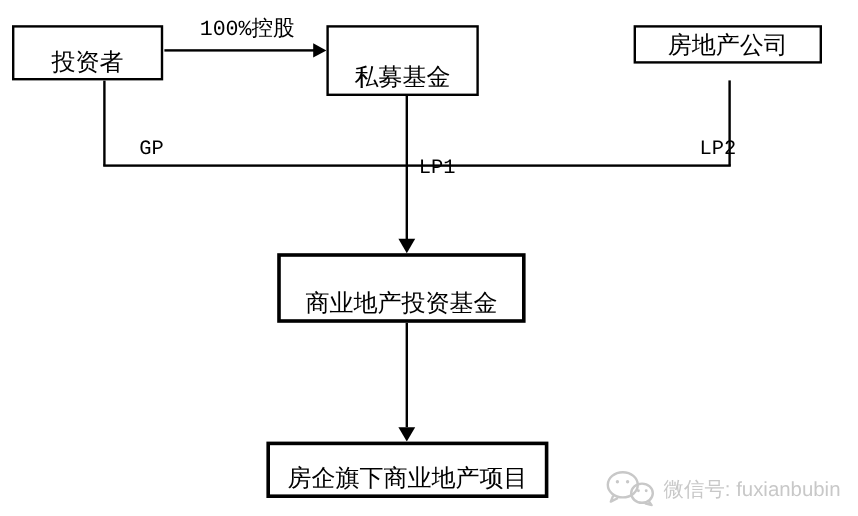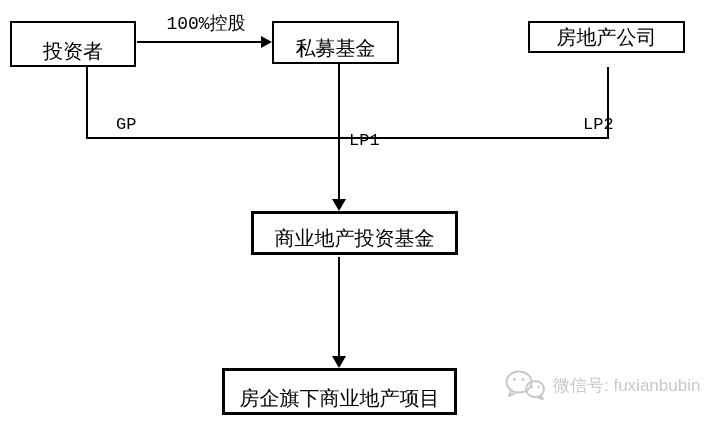--- a/index.html
+++ b/index.html
@@ -24,23 +24,23 @@
     display: flex;
     align-items: flex-end;
     justify-content: center;
     font-family: "Liberation Serif", serif;
     font-size: 20px;
     color: #000000;
     white-space: nowrap;
   }
   .node.thick { border-width: 3px; }
   #node-investor        { left: 10px;  top: 21px;  width: 126px; height: 46px; }
-  #node-private-fund    { left: 272px; top: 21px;  width: 127px; height: 43px; }
+  #node-private-fund    { left: 272px; top: 21px;  width: 127px; height: 59px; }
   #node-real-estate-co  { left: 528px; top: 21px;  width: 157px; height: 32px; }
-  #node-commercial-fund { left: 231px; top: 211px; width: 207px; height: 44px; margin-left: 20px; }
+  #node-commercial-fund { left: 231px; top: 211px; width: 207px; height: 58px; }
   #node-project         { left: 222px; top: 368px; width: 235px; height: 47px; }
 
   
   .line {
     position: absolute;
     background: #000000;
   }
   #edge-holding-line   { left: 137px; top: 41px;  width: 126px; height: 2px; }
   #edge-investor-down  { left: 86px;  top: 67px;  width: 2px;   height: 71px; }
   #edge-realestate-down{ left: 607px; top: 67px;  width: 2px;   height: 71px; }
@@ -85,21 +85,21 @@
     left: 148px; top: 11px; width: 116px;
     text-align: center; font-size: 18px;
   }
   #label-gp  { left: 116px; top: 115px; }
   #label-lp1 { left: 349px; top: 131px; }
   #label-lp2 { left: 566px; top: 115px; margin-left: 17px; }
 
   
   .watermark {
     position: absolute;
-    left: 504px; top: 370px;
+    left: 504px; top: 392px;
     display: flex;
     align-items: center;
     gap: 7px;
     color: #c8c8c8;
     font-family: "Liberation Sans", sans-serif;
     font-size: 17px;
     text-shadow: 1px 1px 0 #ffffff;
     white-space: nowrap;
   }
   .watermark svg { display: block; }

